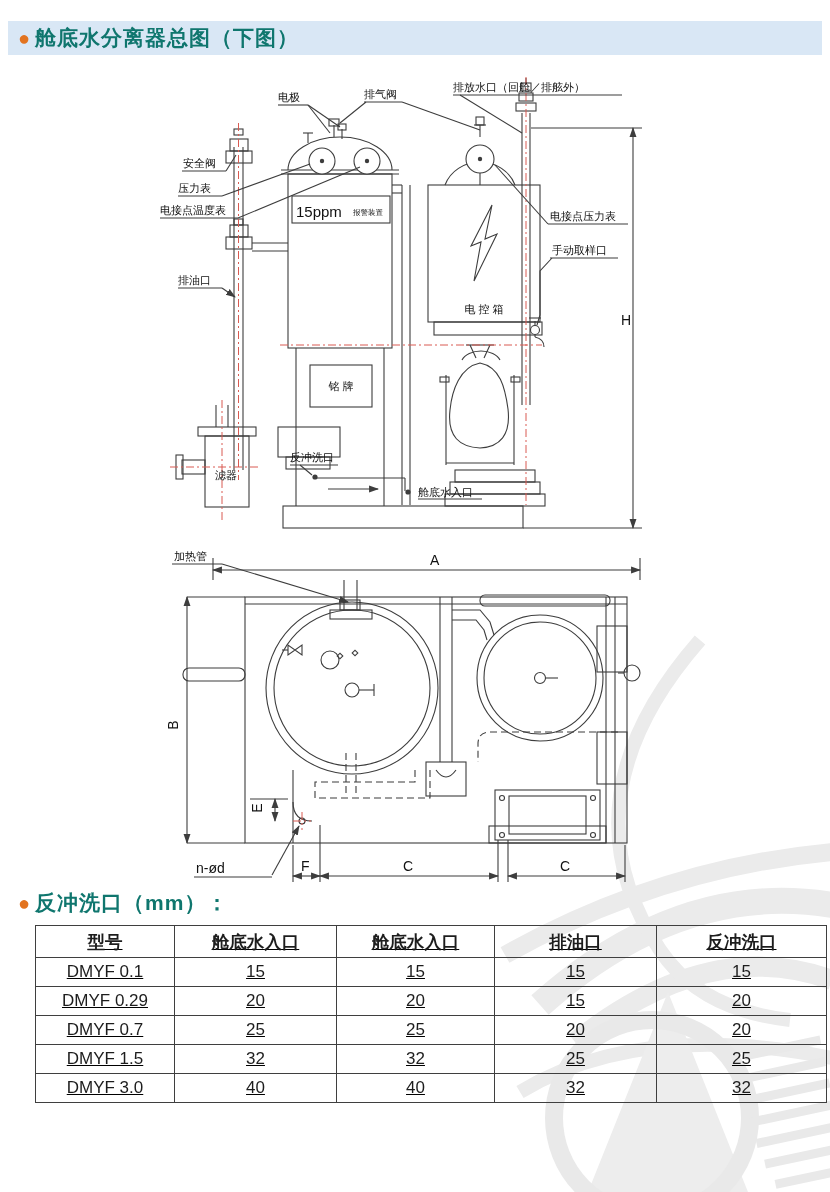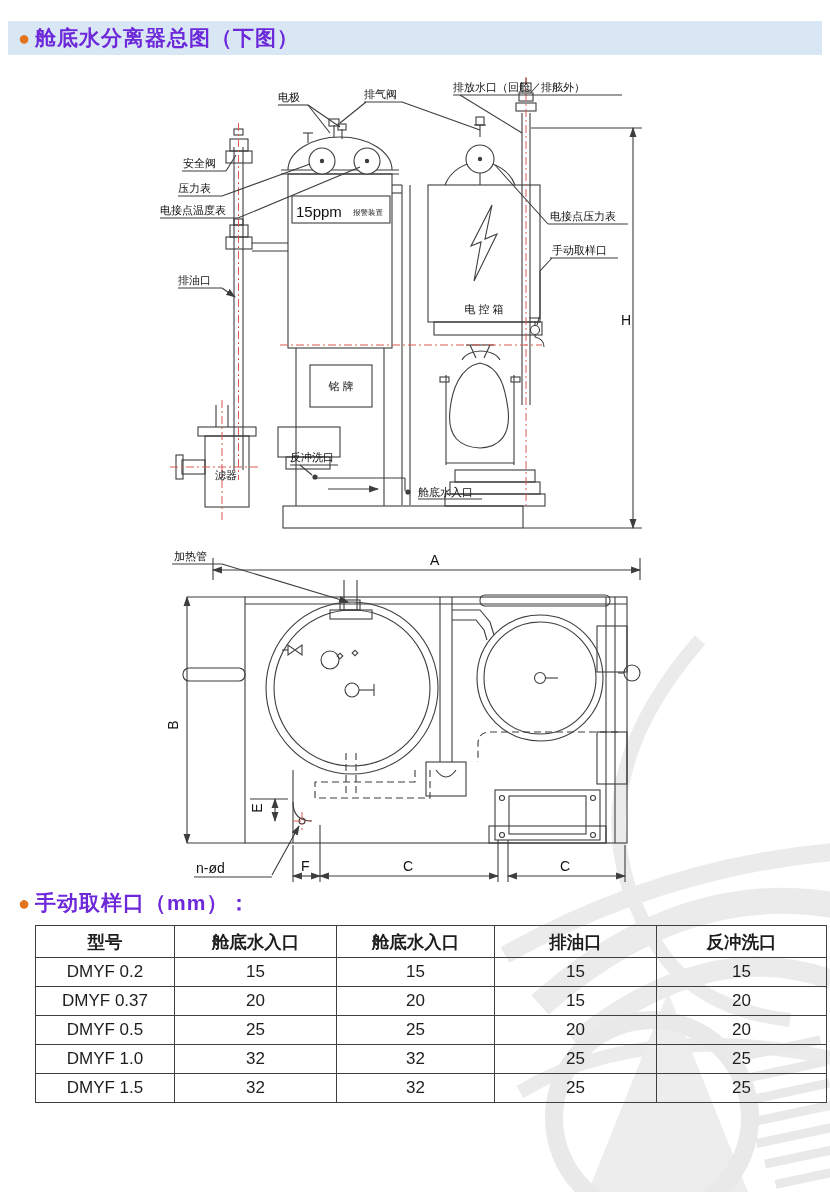--- a/index.html
+++ b/index.html
@@ -5,29 +5,29 @@
   html,body{margin:0;padding:0;background:#fff;}
   .page{position:relative;width:830px;height:1192px;background:#fff;overflow:hidden;
         font-family:"Liberation Sans",sans-serif;}
   .wm{position:absolute;left:0;top:0;z-index:0;}
   .band{position:absolute;left:8px;width:814px;height:34px;background:#d9e7f5;
         display:flex;align-items:center;padding-left:10px;box-sizing:border-box;z-index:2;}
   #band1{top:21px;}
   .hdr2{position:absolute;left:8px;top:886px;height:34px;display:flex;align-items:center;
         padding-left:10px;z-index:2;}
   .bullet{color:#e2731f;font-size:20px;margin-right:5px;line-height:1;}
-  .band-title{color:#6d28d9;font-size:21px;font-weight:bold;letter-spacing:1px;}
+  .band-title{color:#0f766e;font-size:21px;font-weight:bold;letter-spacing:1px;}
   .diag{position:absolute;z-index:1;}
   .ln{stroke:#3d3d3d;stroke-width:1.1;fill:none;}
   .cl{stroke:#d95b52;stroke-width:1;fill:none;stroke-dasharray:8 3 2 3;}
   .dlab{font-family:"Liberation Sans",sans-serif;font-size:11px;fill:#111;}
   .dsm{font-family:"Liberation Sans",sans-serif;font-size:7.5px;fill:#111;}
   .dim{font-family:"Liberation Sans",sans-serif;font-size:14px;fill:#111;}
   .tblwrap{position:absolute;left:35px;top:925px;z-index:1;}
-  table{border-collapse:collapse;table-layout:fixed;width:791px;background:transparent;}
+  table{border-collapse:collapse;table-layout:fixed;width:791px;background:transparent;text-decoration:underline;}
   th,td{border:1.6px solid #3f3f3f;text-align:center;color:#1d1d1d;background:transparent;
         font-family:"Liberation Sans",sans-serif;}
   th{height:29px;font-size:17.5px;font-weight:600;}
   td{height:26px;font-size:17px;font-weight:400;}
 </style>
 </head>
 <body>
 
 <div class="page">
 
@@ -328,21 +328,21 @@
     <text class="dim" x="18" y="185" font-size="15" transform="rotate(-90 18 185)" text-anchor="middle">B</text>
     <text class="dim" x="102" y="268" font-size="12" transform="rotate(-90 102 268)" text-anchor="middle">E</text>
     <text class="dim" x="141" y="331">F</text>
     <text class="dim" x="243" y="331">C</text>
     <text class="dim" x="400" y="331">C</text>
     <text class="dim" x="36" y="333" font-size="15">n-ød</text>
   </svg>
 
   <div class="hdr2">
     <span class="bullet">●</span>
-    <span class="band-title">手动取样口（mm）：</span>
+    <span class="band-title">反冲洗口（mm）：</span>
   </div>
 
   <div class="tblwrap">
     <table>
       <colgroup>
         <col style="width:139px">
           <col style="width:162px">
           <col style="width:158px">
         <col style="width:162px">
           <col style="width:170px">
@@ -351,51 +351,51 @@
           <tr>
             <th>型号</th>
             <th>舱底水入口</th>
             <th>舱底水入口</th>
             <th>排油口</th>
             <th>反冲洗口</th>
           </tr>
         </thead>
         <tbody>
           <tr>
-            <td>DMYF 0.2</td>
+            <td>DMYF 0.1</td>
             <td>15</td>
             <td>15</td>
             <td>15</td>
             <td>15</td>
           </tr>
           <tr>
-            <td>DMYF 0.37</td>
+            <td>DMYF 0.29</td>
             <td>20</td>
             <td>20</td>
             <td>15</td>
             <td>20</td>
           </tr>
           <tr>
-            <td>DMYF 0.5</td>
+            <td>DMYF 0.7</td>
             <td>25</td>
             <td>25</td>
             <td>20</td>
             <td>20</td>
-          </tr>
-          <tr>
-            <td>DMYF 1.0</td>
-            <td>32</td>
-            <td>32</td>
-            <td>25</td>
-            <td>25</td>
           </tr>
           <tr>
             <td>DMYF 1.5</td>
             <td>32</td>
             <td>32</td>
             <td>25</td>
             <td>25</td>
           </tr>
+          <tr>
+            <td>DMYF 3.0</td>
+            <td>40</td>
+            <td>40</td>
+            <td>32</td>
+            <td>32</td>
+          </tr>
         </tbody>
       </table>
   </div>
 
 </div>
 
 </body></html>

